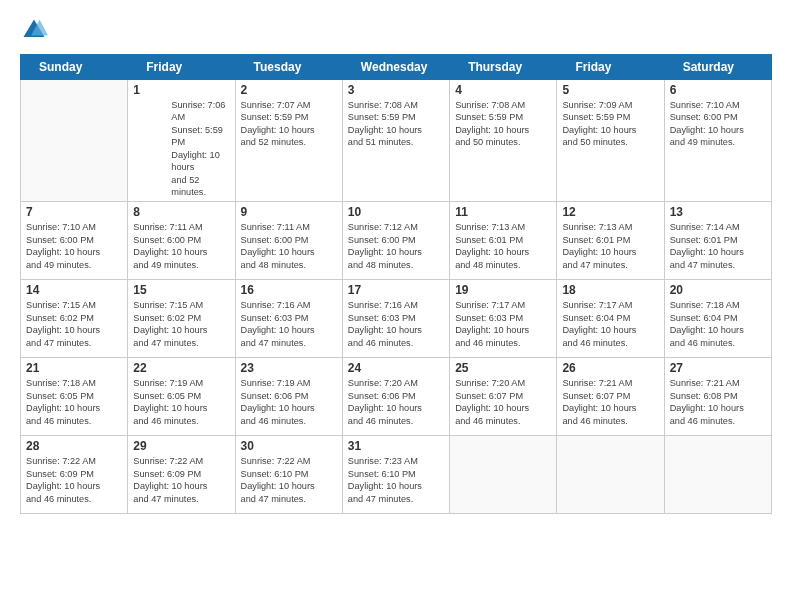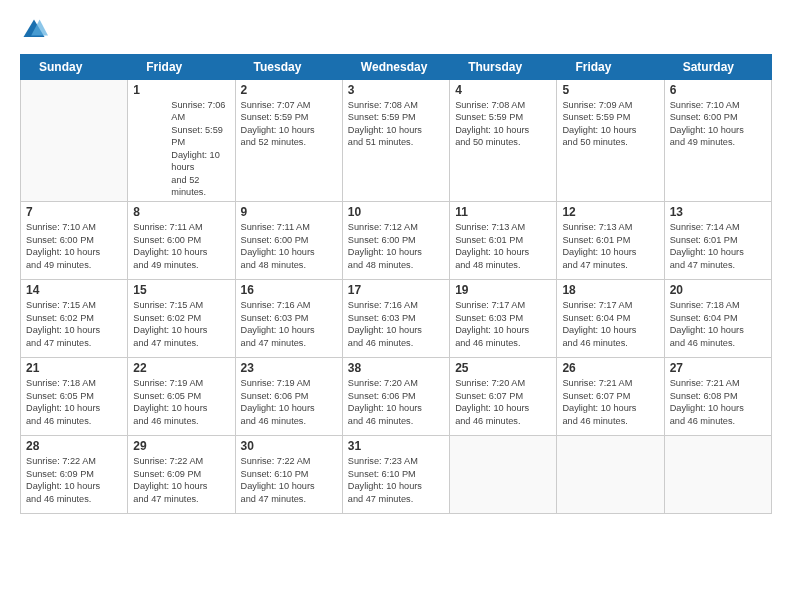--- a/index.html
+++ b/index.html
@@ -293,21 +293,21 @@
 and 46 minutes.</div>
           </td>
           <td>
             <span class="day-num">23</span>
             <div class="day-info" style="white-space: pre-line;">Sunrise: 7:19 AM
 Sunset: 6:06 PM
 Daylight: 10 hours
 and 46 minutes.</div>
           </td>
           <td>
-            <span class="day-num">38</span>
+            <span class="day-num">24</span>
             <div class="day-info" style="white-space: pre-line;">Sunrise: 7:20 AM
 Sunset: 6:06 PM
 Daylight: 10 hours
 and 46 minutes.</div>
           </td>
           <td>
             <span class="day-num">25</span>
             <div class="day-info" style="white-space: pre-line;">Sunrise: 7:20 AM
 Sunset: 6:07 PM
 Daylight: 10 hours

